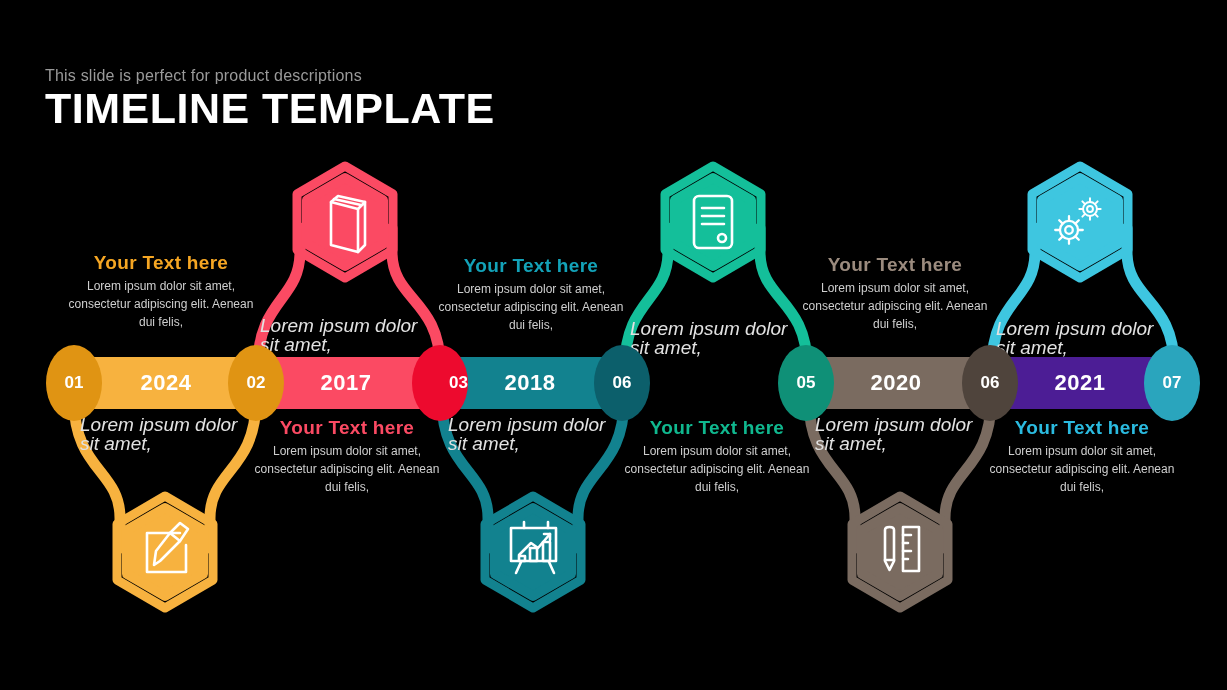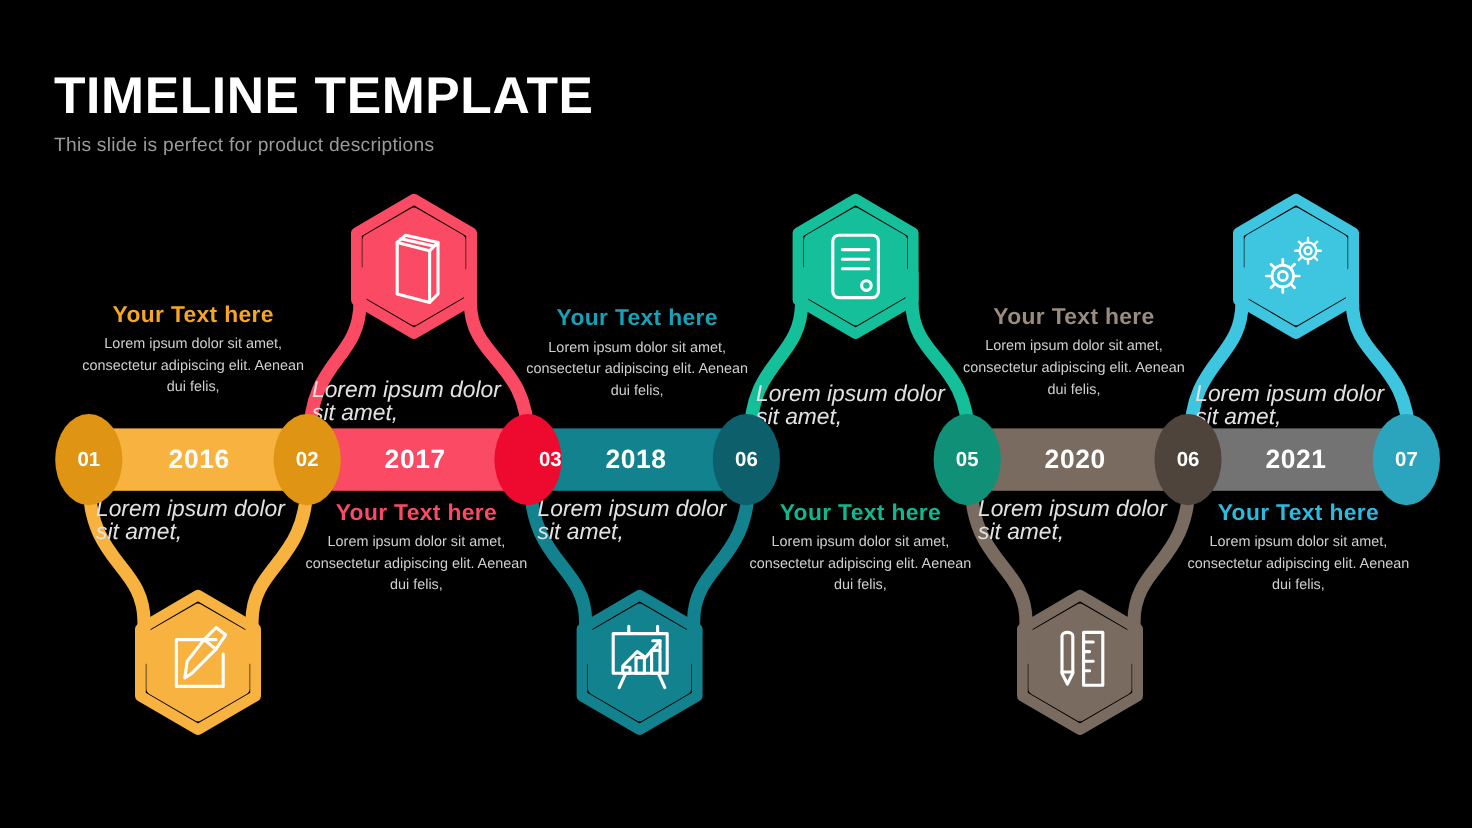--- a/index.html
+++ b/index.html
@@ -50,22 +50,22 @@
 
   
   #art { position:absolute; left:0; top:0; width:1227px; height:690px; }
 </style>
 </head>
 <body>
 
 <div id="slide">
 
   <div id="header">
+    <div id="page-subtitle">This slide is perfect for product descriptions</div>
     <div id="page-title">TIMELINE TEMPLATE</div>
-    <div id="page-subtitle">This slide is perfect for product descriptions</div>
   </div>
 
   <svg id="art" viewBox="0 0 1227 690" xmlns="http://www.w3.org/2000/svg">
     <defs>
 
       <g id="hexdef"></g>
     </defs>
 
     <g>
       <path d="M74,400 C74,470 120,470 120,518 L120,548" fill="none" stroke="#f7b23f" stroke-width="11" stroke-linecap="round"></path>
@@ -182,32 +182,32 @@
         <circle cx="0" cy="0" r="4"></circle>
         <path d="M0,-9.5 L0,-14.5 M0,9.5 L0,14.5 M-9.5,0 L-14.5,0 M9.5,0 L14.5,0
                  M-6.7,-6.7 L-10.3,-10.3 M6.7,6.7 L10.3,10.3 M6.7,-6.7 L10.3,-10.3 M-6.7,6.7 L-10.3,10.3"></path>
       </g>
     </g>
   </svg>
 
   <div id="timeline-bar">
 
     <div class="seg" style="left:60px; width:212px; background:#f7b23f;">
-      <div class="seg-year">2016</div>
+      <div class="seg-year">2024</div>
     </div>
     <div class="seg" style="left:240px; width:212px; background:#fb4a63;">
       <div class="seg-year">2017</div>
     </div>
     <div class="seg" style="left:424px; width:212px; background:#12828f;">
       <div class="seg-year">2018</div>
     </div>
     <div class="seg" style="left:790px; width:212px; background:#7a6b60;">
       <div class="seg-year">2020</div>
     </div>
-    <div class="seg" style="left:974px; width:212px; background:#737373;">
+    <div class="seg" style="left:974px; width:212px; background:#4c1d95;">
       <div class="seg-year">2021</div>
     </div>
 
     <div class="node" style="left:46px; background:#e09413;">
       <span>01</span>
     </div>
     <div class="node" style="left:228px; background:#e09413;text-align:right;">
       <span>02</span>
     </div>
     <div class="node" style="left:412px; background:#ed0a2e;justify-content:flex-end;">

